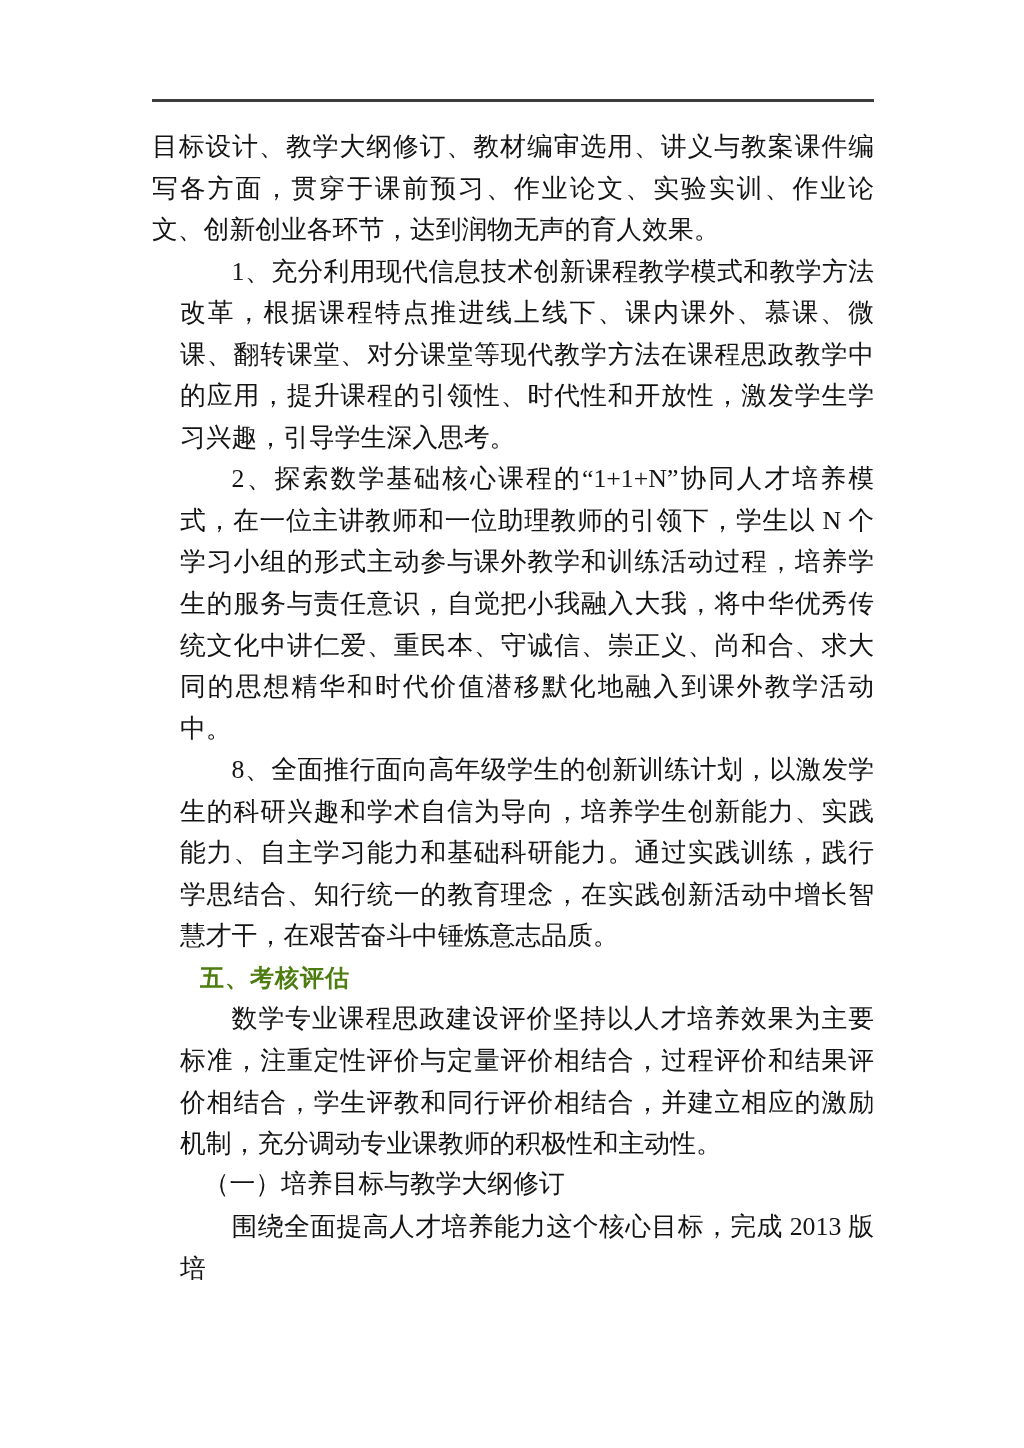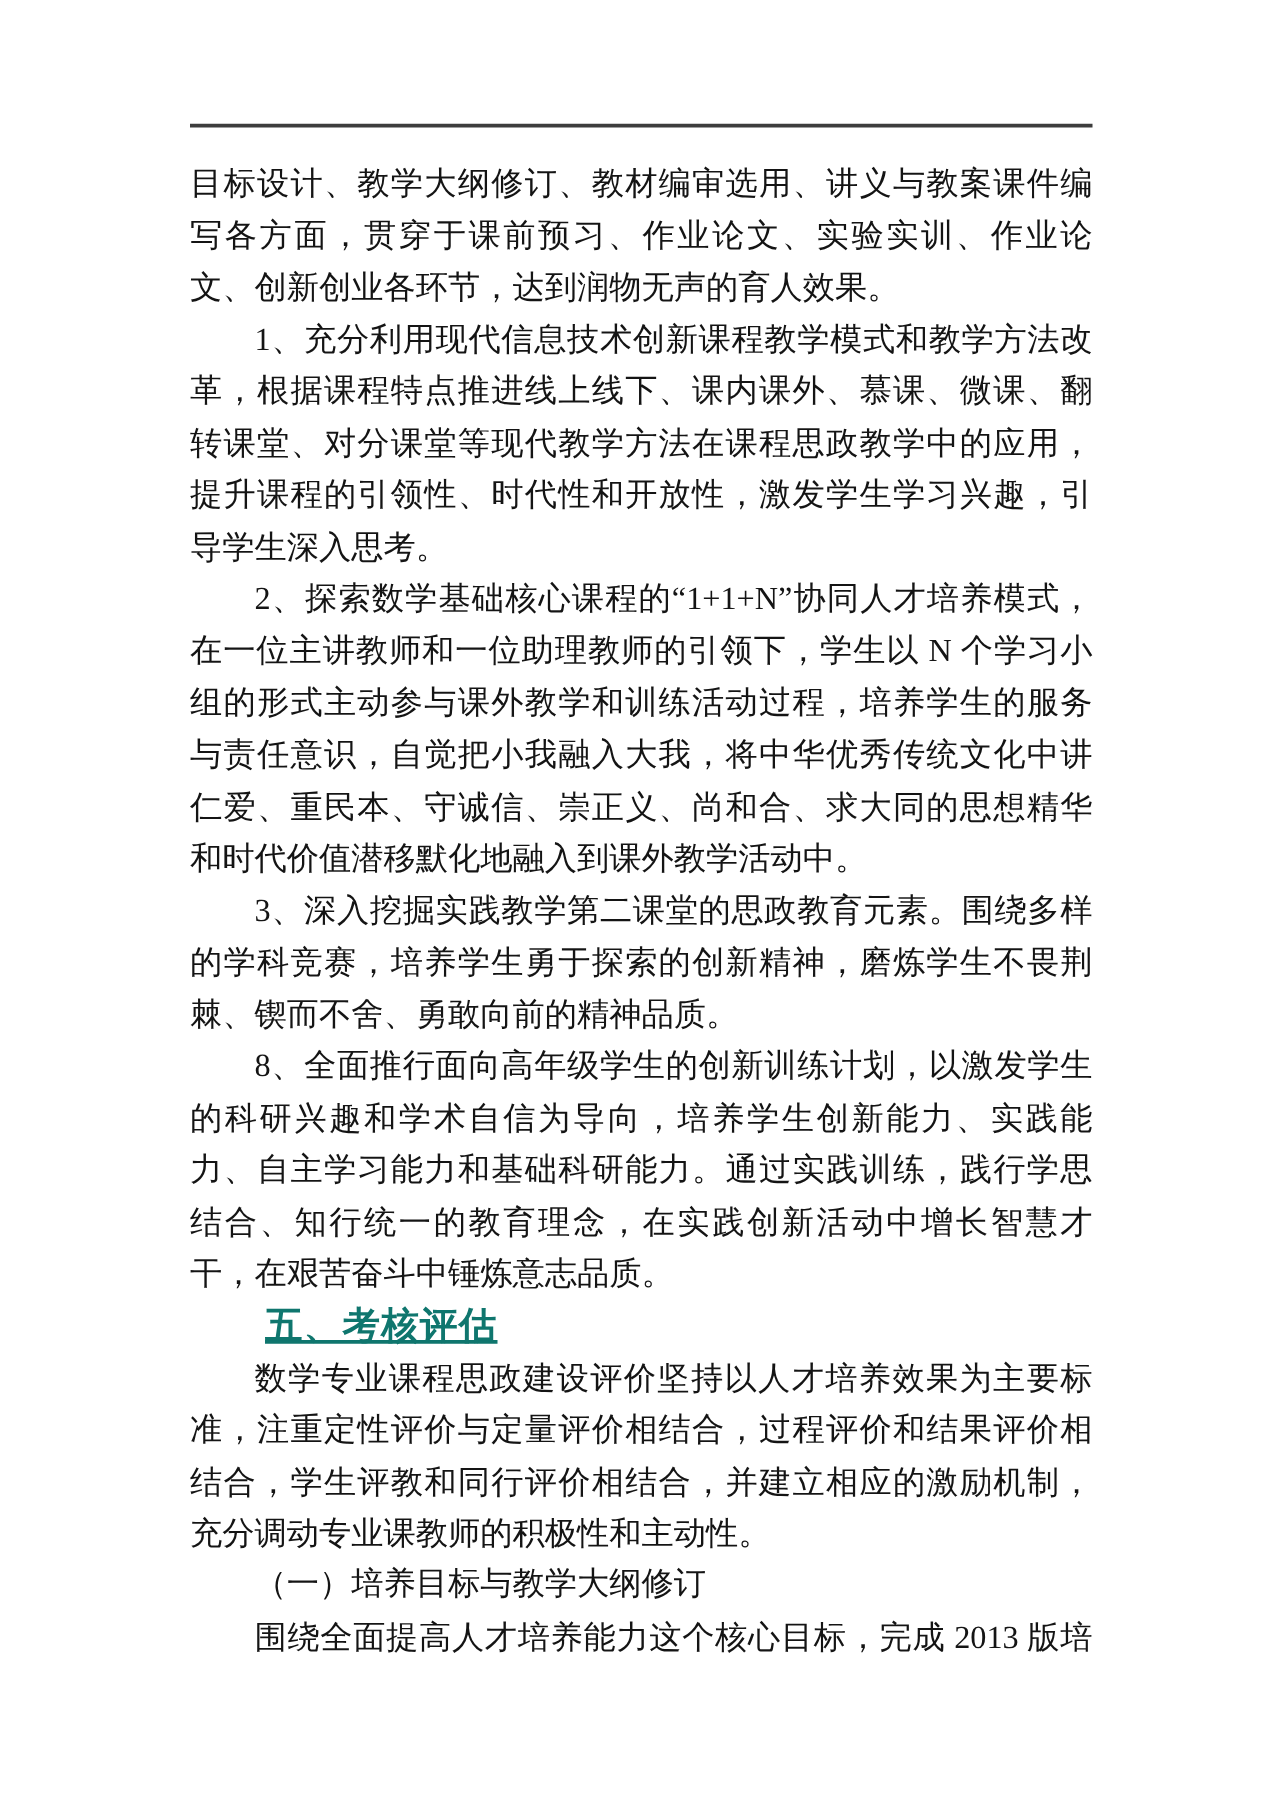--- a/index.html
+++ b/index.html
@@ -31,46 +31,45 @@
     font-size: 25.8px;
     line-height: 41.55px;
     text-align: justify;
   }
   .content p {
     margin: 0;
     padding: 0;
   }
   p.indent {
     text-indent: 2em;
+    margin-left: 28px;
   }
   p.fill {
     text-align-last: justify;
   }
   p.heading {
     font-family: "Liberation Sans", "DejaVu Sans", sans-serif;
     font-weight: bold;
-    color: #0f766e;
+    color: #4d7c0f;
     text-indent: 2em;
-    font-size: 30px;
+    font-size: 24px;
     letter-spacing: 1px;
-    text-decoration: underline;
   }
   p.subheading {
     text-indent: 2em;
     font-family: Liberation Mono, monospace;
   }
 </style>
 </head>
 <body>
 
 <div class="header-rule"></div>
 
 <div class="content">
   <p>目标设计、教学大纲修订、教材编审选用、讲义与教案课件编写各方面，贯穿于课前预习、作业论文、实验实训、作业论文、创新创业各环节，达到润物无声的育人效果。</p>
   <p class="indent">1、充分利用现代信息技术创新课程教学模式和教学方法改革，根据课程特点推进线上线下、课内课外、慕课、微课、翻转课堂、对分课堂等现代教学方法在课程思政教学中的应用，提升课程的引领性、时代性和开放性，激发学生学习兴趣，引导学生深入思考。</p>
   <p class="indent">2、探索数学基础核心课程的“1+1+N”协同人才培养模式，在一位主讲教师和一位助理教师的引领下，学生以 N 个学习小组的形式主动参与课外教学和训练活动过程，培养学生的服务与责任意识，自觉把小我融入大我，将中华优秀传统文化中讲仁爱、重民本、守诚信、崇正义、尚和合、求大同的思想精华和时代价值潜移默化地融入到课外教学活动中。</p>
-  <p class="indent">3、深入挖掘实践教学第二课堂的思政教育元素。围绕多样的学科竞赛，培养学生勇于探索的创新精神，磨炼学生不畏荆棘、锲而不舍、勇敢向前的精神品质。</p>
   <p class="indent">8、全面推行面向高年级学生的创新训练计划，以激发学生的科研兴趣和学术自信为导向，培养学生创新能力、实践能力、自主学习能力和基础科研能力。通过实践训练，践行学思结合、知行统一的教育理念，在实践创新活动中增长智慧才干，在艰苦奋斗中锤炼意志品质。</p>
   <p class="heading">五、考核评估</p>
   <p class="indent">数学专业课程思政建设评价坚持以人才培养效果为主要标准，注重定性评价与定量评价相结合，过程评价和结果评价相结合，学生评教和同行评价相结合，并建立相应的激励机制，充分调动专业课教师的积极性和主动性。</p>
   <p class="subheading">（一）培养目标与教学大纲修订</p>
   <p class="indent fill">围绕全面提高人才培养能力这个核心目标，完成 2013 版培</p>
 </div>
 
 </body></html>

